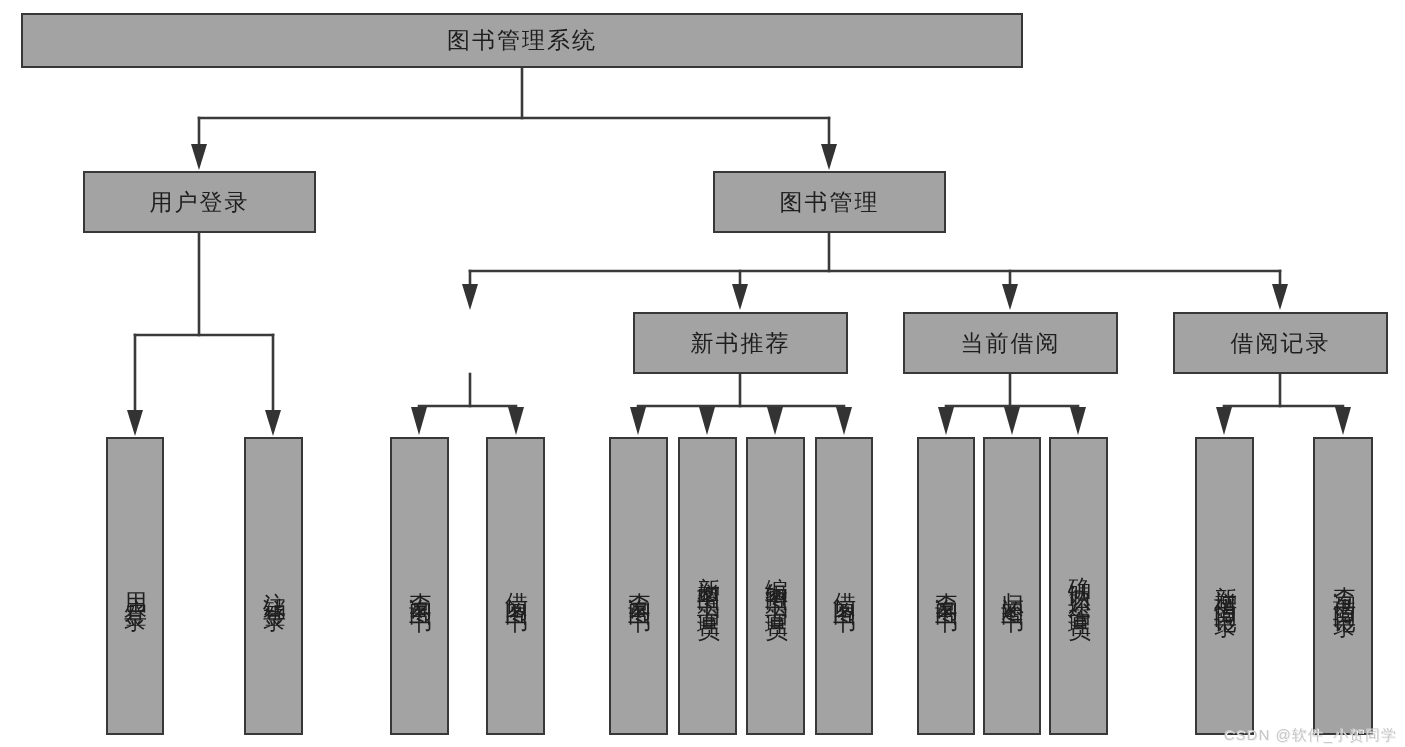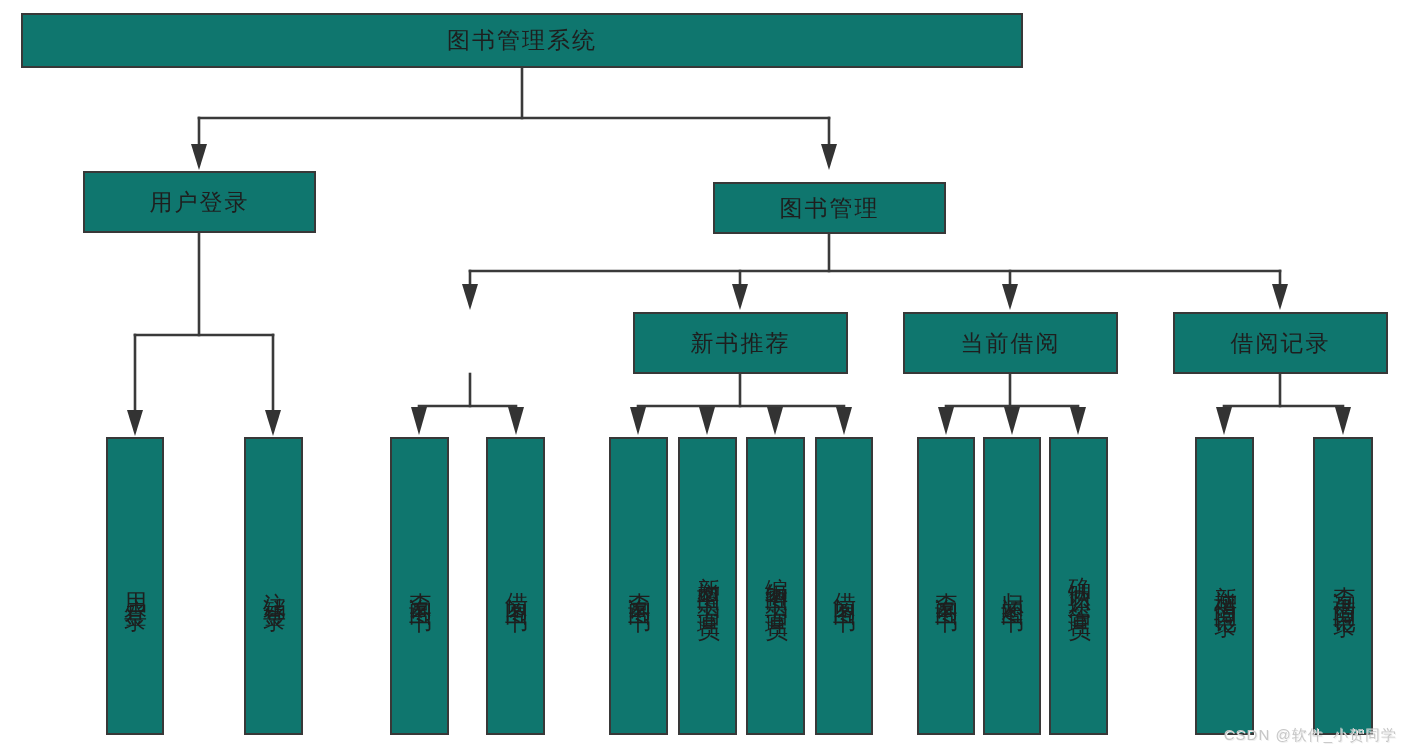--- a/index.html
+++ b/index.html
@@ -10,21 +10,21 @@
     overflow: hidden;
     font-family: "Liberation Sans", "DejaVu Sans", sans-serif;
     color: #222222;
   }
   .canvas { position: absolute; left: 0; top: 0; width: 1405px; height: 747px; }
   svg.connectors { position: absolute; left: 0; top: 0; }
   svg.connectors line { stroke: #3a3a3a; stroke-width: 2.6; stroke-linecap: square; }
   svg.connectors polygon { fill: #333333; }
   .box {
     position: absolute;
-    background: #0f766e;
+    background: #a3a3a3;
     border: 2.5px solid #383838;
     color: #1e1e1e;
   }
   .hbox {
     display: flex;
     align-items: center;
     justify-content: center;
     font-size: 23px;
     letter-spacing: 2px;
     white-space: nowrap;
@@ -116,21 +116,21 @@
       <line x1="1280" y1="374" x2="1280" y2="406"></line>
       <line x1="1224" y1="406" x2="1343" y2="406"></line>
       <polygon points="1216,407 1232,407 1224,435"></polygon>
       <polygon points="1335,407 1351,407 1343,435"></polygon>
     </g>
   </svg>
 
   <div class="box hbox" style="left:21px; top:13px; width:1002px; height:55px;">图书管理系统</div>
 
   <div class="box hbox" style="left:83px; top:171px; width:233px; height:62px;">用户登录</div>
-  <div class="box hbox" style="left:713px; top:171px; width:233px; height:52px;margin-top:11px;">图书管理</div>
+  <div class="box hbox" style="left:713px; top:171px; width:233px; height:62px;">图书管理</div>
 
   <div class="box hbox" style="left:633px; top:312px; width:215px; height:62px;">新书推荐</div>
   <div class="box hbox" style="left:1173px; top:312px; width:215px; height:62px;">借阅记录</div>
   <div class="box hbox" style="left:903px; top:312px; width:215px; height:62px;">当前借阅</div>
 
   <div class="box vbox" style="left:106px; top:437px; width:58px; height:298px;">用户登录</div>
   <div class="box vbox" style="left:244px; top:437px; width:59px; height:298px;">注销登录</div>
 
   <div class="box vbox" style="left:390px; top:437px; width:59px; height:298px;">查询图书</div>
   <div class="box vbox" style="left:486px; top:437px; width:59px; height:298px;">借阅图书</div>

